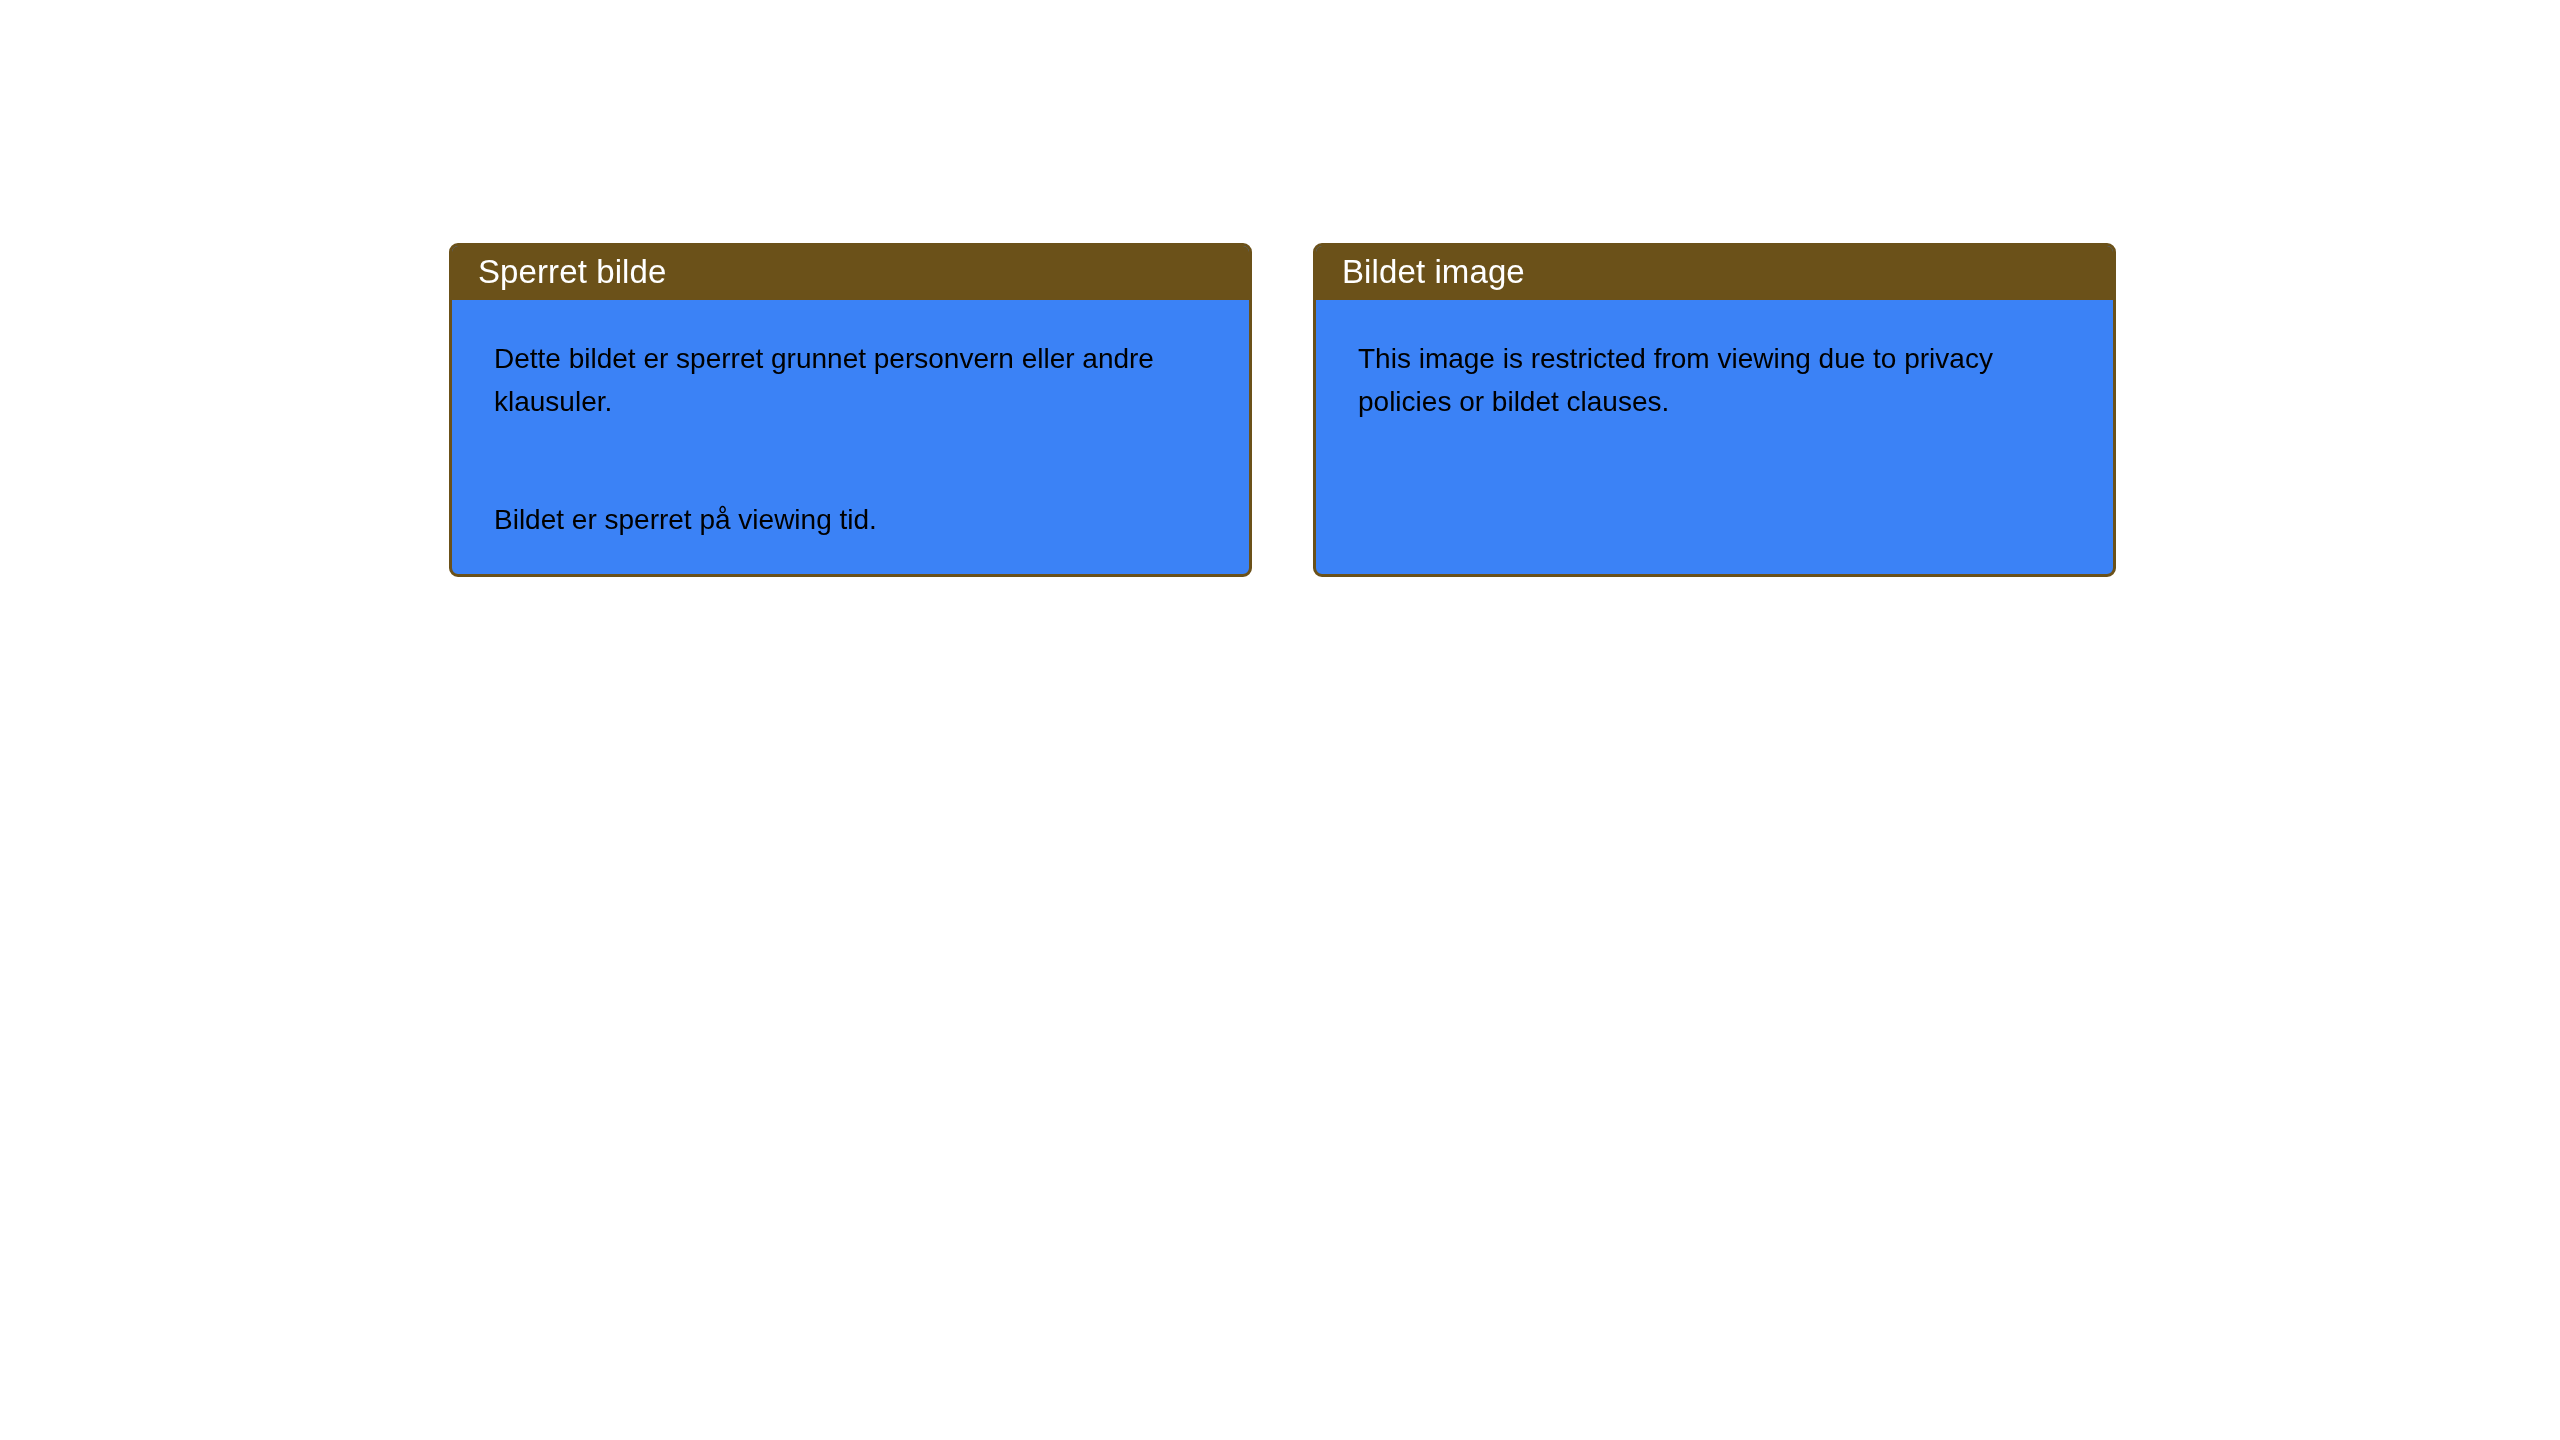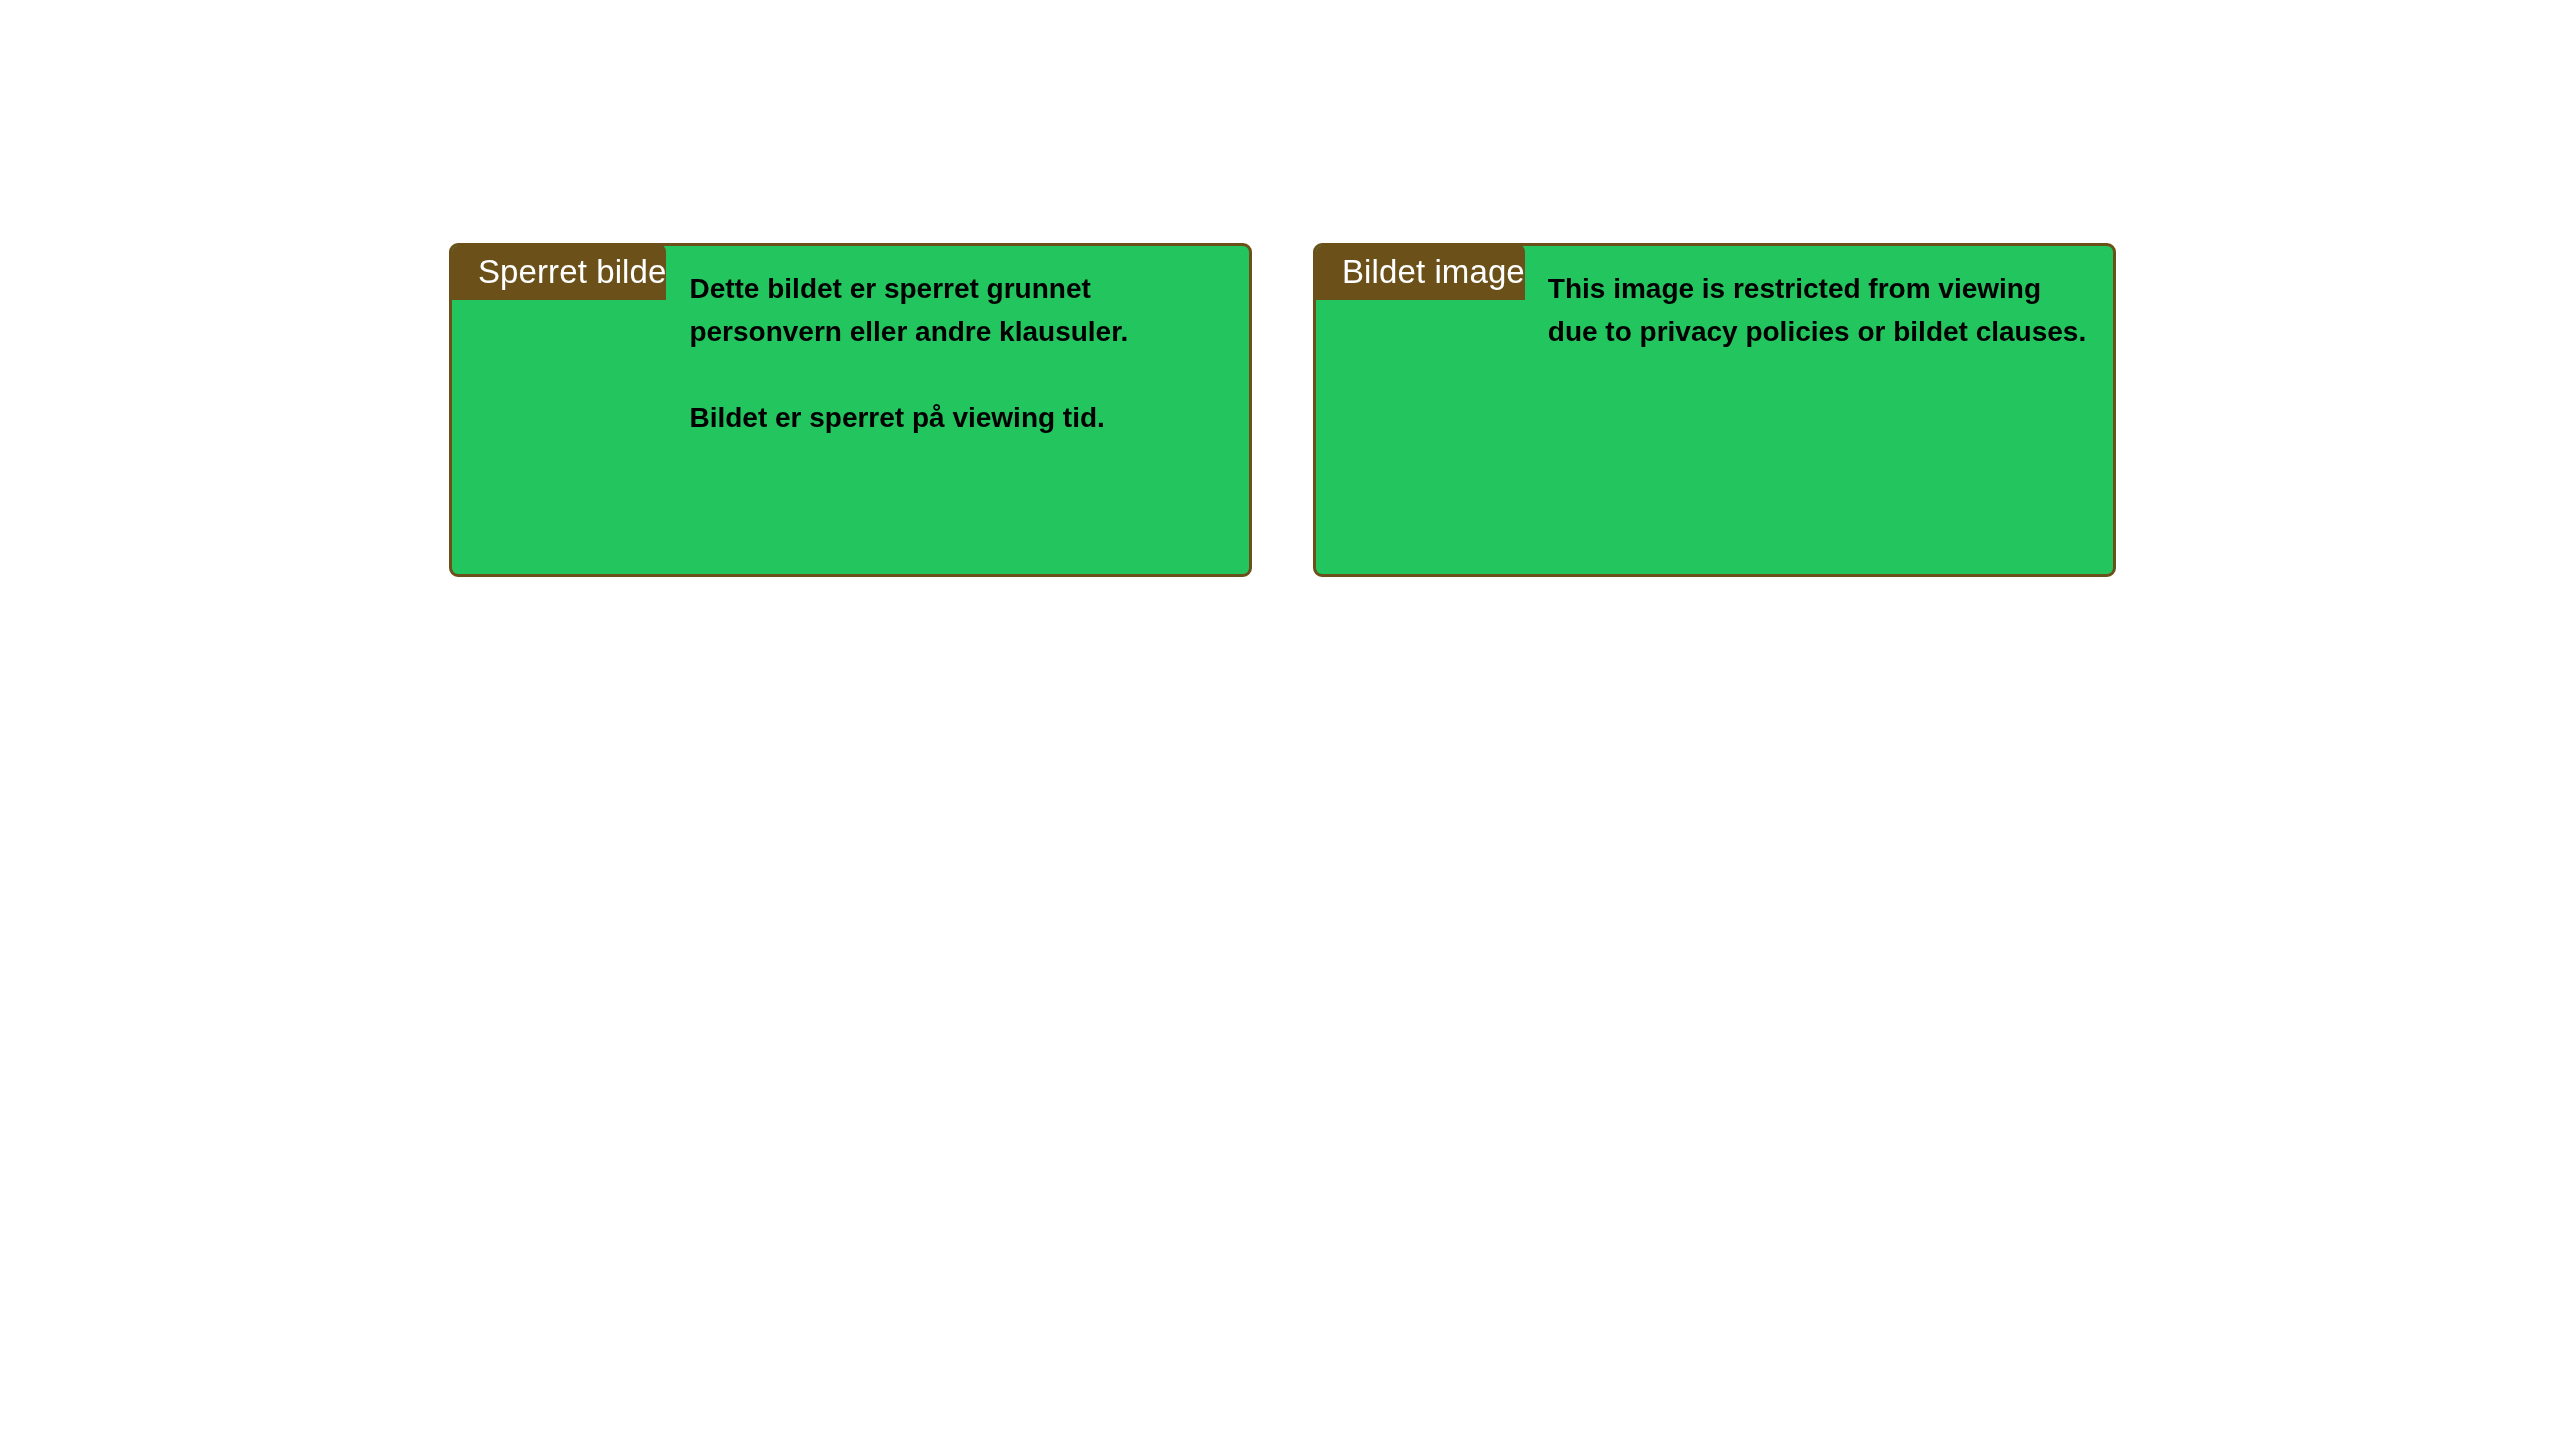--- a/index.html
+++ b/index.html
@@ -23,26 +23,26 @@
     display: flex;
     flex-direction: row;
     align-items: flex-start;
     gap: 61px;
   }
 
   .notice-card {
     width: 803px;
     height: 334px;
     box-sizing: border-box;
-    background: #22c55e;
+    background: #3b82f6;
     border: 3px solid #6b5119;
     border-radius: 9px;
     overflow: hidden;
     display: flex;
-    flex-direction: row;
+    flex-direction: column;
     position: relative;
   }
 
   .card-header {
     height: 57px;
     flex: 0 0 57px;
     background: #6b5119;
     margin: -3px -3px 0 -3px;
     border-top-left-radius: 9px;
     border-top-right-radius: 9px;
@@ -65,22 +65,22 @@
   .card-body {
     flex: 1 1 auto;
     padding: 21px 26px 0 26px;
     box-sizing: border-box;
   }
 
   .card-paragraph {
     color: #000000;
     font-size: 28px;
     line-height: 43px;
-    font-weight: 700;
-    margin: 0;
+    font-weight: 400;
+    margin: 16px;
     max-width: 730px;
   }
 
   .paragraph-gap {
     height: 43px;
   }
 </style>
 </head>
 <body>
 

